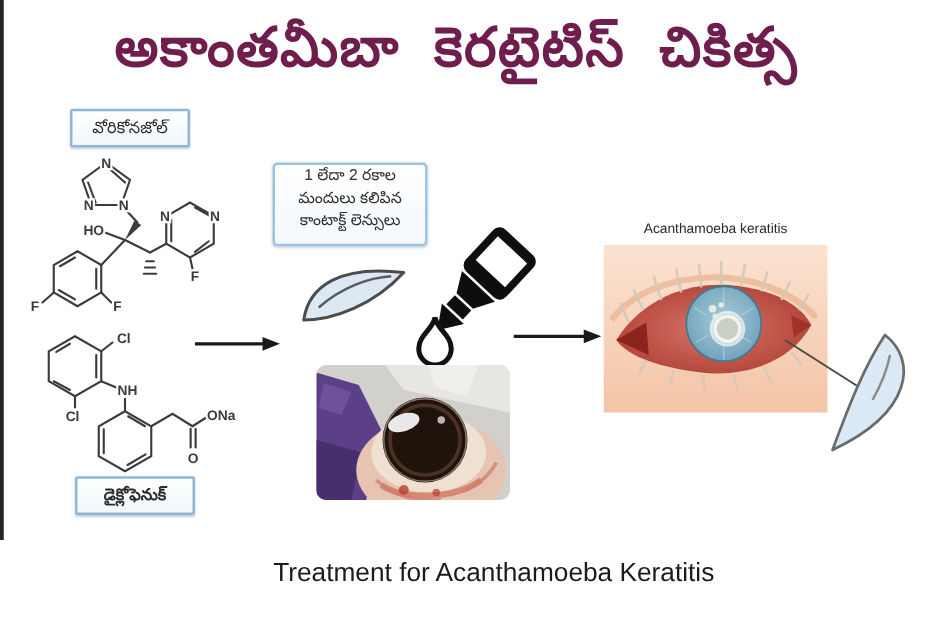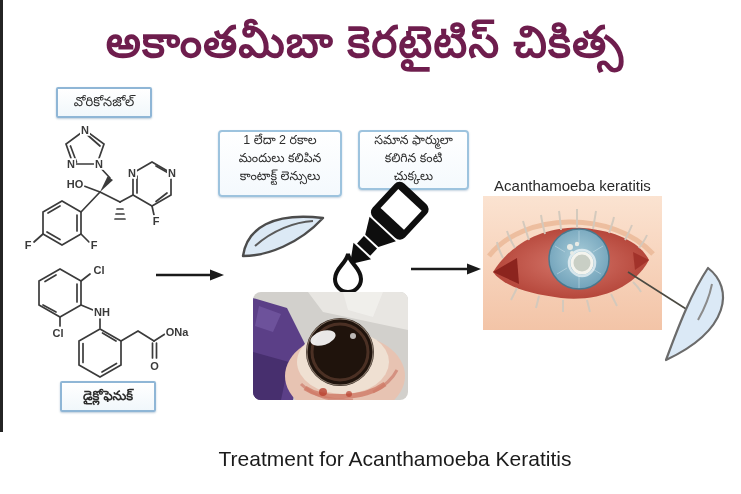--- a/index.html
+++ b/index.html
@@ -1,29 +1,29 @@
 <!DOCTYPE html>
 <html><head>
 <meta charset="utf-8">
 <style>
   html,body{margin:0;padding:0;background:#fff;}
   .canvas{position:relative;width:741px;height:494px;background:#ffffff;overflow:hidden;
           font-family:"Liberation Sans",sans-serif;}
   .abs{position:absolute;}
   .left-bar{left:0;top:0;width:3px;height:432px;background:#242424;}
   .title{left:20px;top:16px;width:690px;text-align:center;font-size:44px;font-weight:bold;
-         color:#6e1d4d;letter-spacing:1px;line-height:1.2;}
+         color:#6e1d4d;letter-spacing:1px;line-height:1.2;font-family:Liberation Mono, monospace;}
   .tag-box{border:2px solid #8fb6d6;background:linear-gradient(#ffffff,#f1f7fb);
            border-radius:2px;box-shadow:0 1px 2px rgba(90,130,165,.4);
            font-size:13px;color:#2b2b2b;display:flex;align-items:center;justify-content:center;}
   .note-box{border:2px solid #9dc3de;background:linear-gradient(#ffffff,#f4f9fd);
             border-radius:4px;box-shadow:0 1px 2px rgba(90,130,165,.35);
             font-size:12.5px;color:#2e2e2e;text-align:center;line-height:1.42;
             display:flex;flex-direction:column;align-items:center;justify-content:flex-start;}
-  .eye-label{font-size:15px;color:#2a2a2a;text-align:center;}
+  .eye-label{font-size:11px;color:#2a2a2a;text-align:center;}
   .caption{left:70px;top:447px;width:650px;text-align:center;font-size:21px;color:#1b1b1b;}
   .photo-frame{border-radius:8px;overflow:hidden;}
   svg{display:block;overflow:visible;}
   .bond{stroke:#3b3b3b;stroke-width:1.7;fill:none;stroke-linecap:round;}
   .atom{font:bold 11px "Liberation Sans",sans-serif;fill:#3a3a3a;stroke:#ffffff;
         stroke-width:3.5px;paint-order:stroke;text-anchor:middle;}
 </style>
 </head>
 <body>
 
@@ -120,25 +120,20 @@
     <line x1="1" y1="7" x2="56" y2="7" stroke="#1a1a1a" stroke-width="2.6"></line>
     <polygon points="55,1.5 69,7 55,12.5" fill="#1a1a1a"></polygon>
   </svg>
 
   <div class="abs note-box" style="left:218px;top:130px;width:120px;height:63px;">
     <span>1 లేదా 2 రకాల</span>
     <span>మందులు కలిపిన</span>
     <span>కాంటాక్ట్ లెన్సులు</span>
   </div>
 
-  <div class="abs note-box" style="left:358px;top:130px;width:107px;height:56px;">
-    <span>సమాన ఫార్ములా</span>
-    <span>కలిగిన కంటి</span>
-    <span>చుక్కలు</span>
-  </div>
 
   <svg class="abs" style="left:233px;top:204px;" width="102" height="62" viewBox="0 0 102 62">
     <path d="M10,52 C14,24 40,8 90,14 C66,40 34,52 10,52 Z" fill="#dce9f5" stroke="#4c4c4c" stroke-width="2.4" stroke-linejoin="round"></path>
     <path d="M22,42 C40,26 62,18 80,17" fill="none" stroke="#5a5a5a" stroke-width="2"></path>
   </svg>
 
   <svg class="abs" style="left:322px;top:182px;" width="115" height="112" viewBox="0 0 115 112">
     <g transform="rotate(43 58 50)">
       <rect x="36" y="-2" width="44" height="46" rx="7" fill="#0e0e0e"></rect>
       <rect x="42" y="6" width="32" height="26" fill="#ffffff"></rect>

